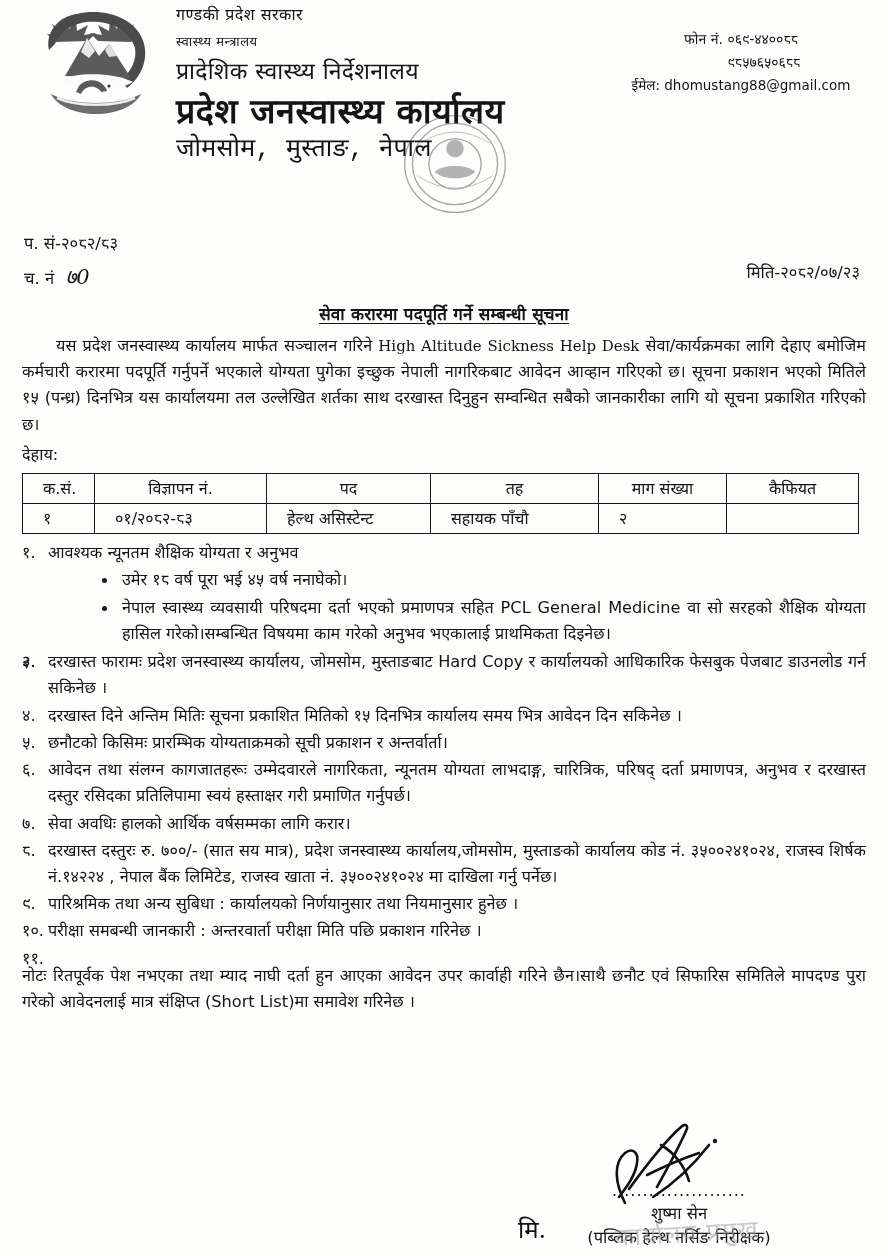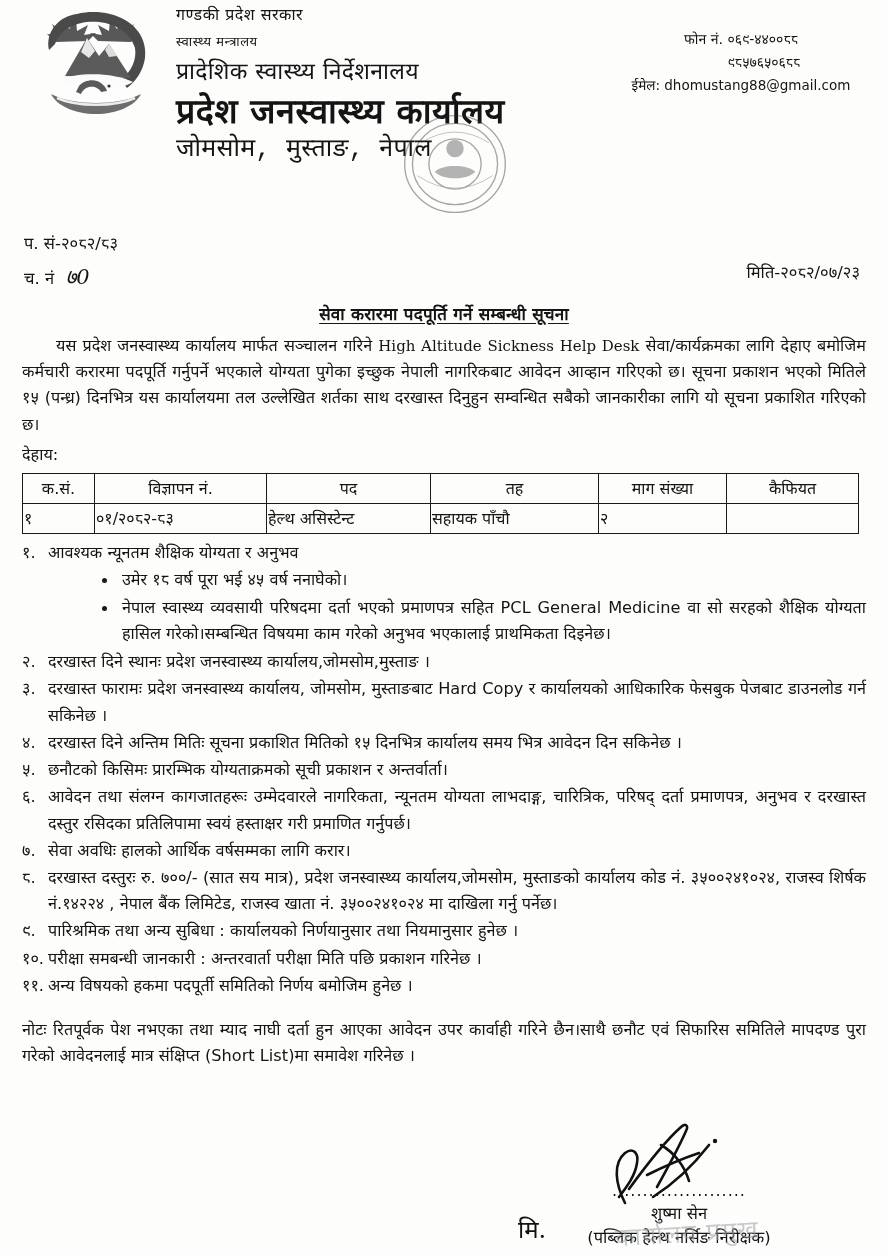--- a/index.html
+++ b/index.html
@@ -134,21 +134,21 @@
     border-collapse: collapse;
     width: 836px;
     margin: 0 0 6px 0;
     table-layout: fixed;
   }
   table.vacancy th, table.vacancy td {
     border: 1.6px solid #1a1a1a;
     height: 27px;
     font-size: 16px;
     font-weight: 400;
-    padding: 1px 1px;
+    padding: 1px 20px;
   }
   table.vacancy th { text-align: center; }
   table.vacancy td { text-align: left; }
   .col-sn    { width: 72px; }
   .col-adno  { width: 172px; }
   .col-post  { width: 164px; }
   .col-level { width: 168px; }
   .col-qty   { width: 128px; }
   .col-rem   { width: 132px; }
 
@@ -370,21 +370,20 @@
         <span class="num">१.</span>
         <span>आवश्यक न्यूनतम शैक्षिक योग्यता र अनुभव</span>
         <ul class="bullets">
           <li>उमेर १८ वर्ष पूरा भई ४५ वर्ष ननाघेको।</li>
           <li>नेपाल स्वास्थ्य व्यवसायी परिषदमा दर्ता भएको प्रमाणपत्र सहित PCL General Medicine वा सो सरहको शैक्षिक योग्यता हासिल गरेको।सम्बन्धित विषयमा काम गरेको अनुभव भएकालाई प्राथमिकता दिइनेछ।</li>
         </ul>
       </li>
 
       <li>
         <span class="num">२.</span>
-        <span>दरखास्त दिने स्थानः प्रदेश जनस्वास्थ्य कार्यालय,जोमसोम,मुस्ताङ ।</span>
       </li>
 
       <li>
         <span class="num">३.</span>
         <span>दरखास्त फारामः प्रदेश जनस्वास्थ्य कार्यालय, जोमसोम, मुस्ताङबाट Hard Copy र कार्यालयको आधिकारिक फेसबुक पेजबाट डाउनलोड गर्न सकिनेछ ।</span>
       </li>
 
       <li>
         <span class="num">४.</span>
         <span>दरखास्त दिने अन्तिम मितिः सूचना प्रकाशित मितिको १५ दिनभित्र कार्यालय समय भित्र आवेदन दिन सकिनेछ ।</span>
@@ -415,21 +414,20 @@
         <span>पारिश्रमिक तथा अन्य सुबिधा : कार्यालयको निर्णयानुसार तथा नियमानुसार हुनेछ ।</span>
       </li>
 
       <li>
         <span class="num">१०.</span>
         <span>परीक्षा  समबन्धी जानकारी : अन्तरवार्ता परीक्षा मिति पछि प्रकाशन गरिनेछ ।</span>
       </li>
 
       <li>
         <span class="num">११.</span>
-        <span>अन्य विषयको हकमा पदपूर्ती समितिको निर्णय बमोजिम हुनेछ ।</span>
       </li>
 
     </ol>
 
     <div class="note">नोटः रितपूर्वक पेश नभएका तथा म्याद नाघी दर्ता हुन आएका आवेदन उपर कार्वाही गरिने छैन।साथै छनौट एवं सिफारिस समितिले मापदण्ड पुरा गरेको आवेदनलाई मात्र संक्षिप्त (Short List)मा समावेश गरिनेछ ।</div>
   </div>
 
   <div class="sig-block">
 
     <div class="sig-scribble">

